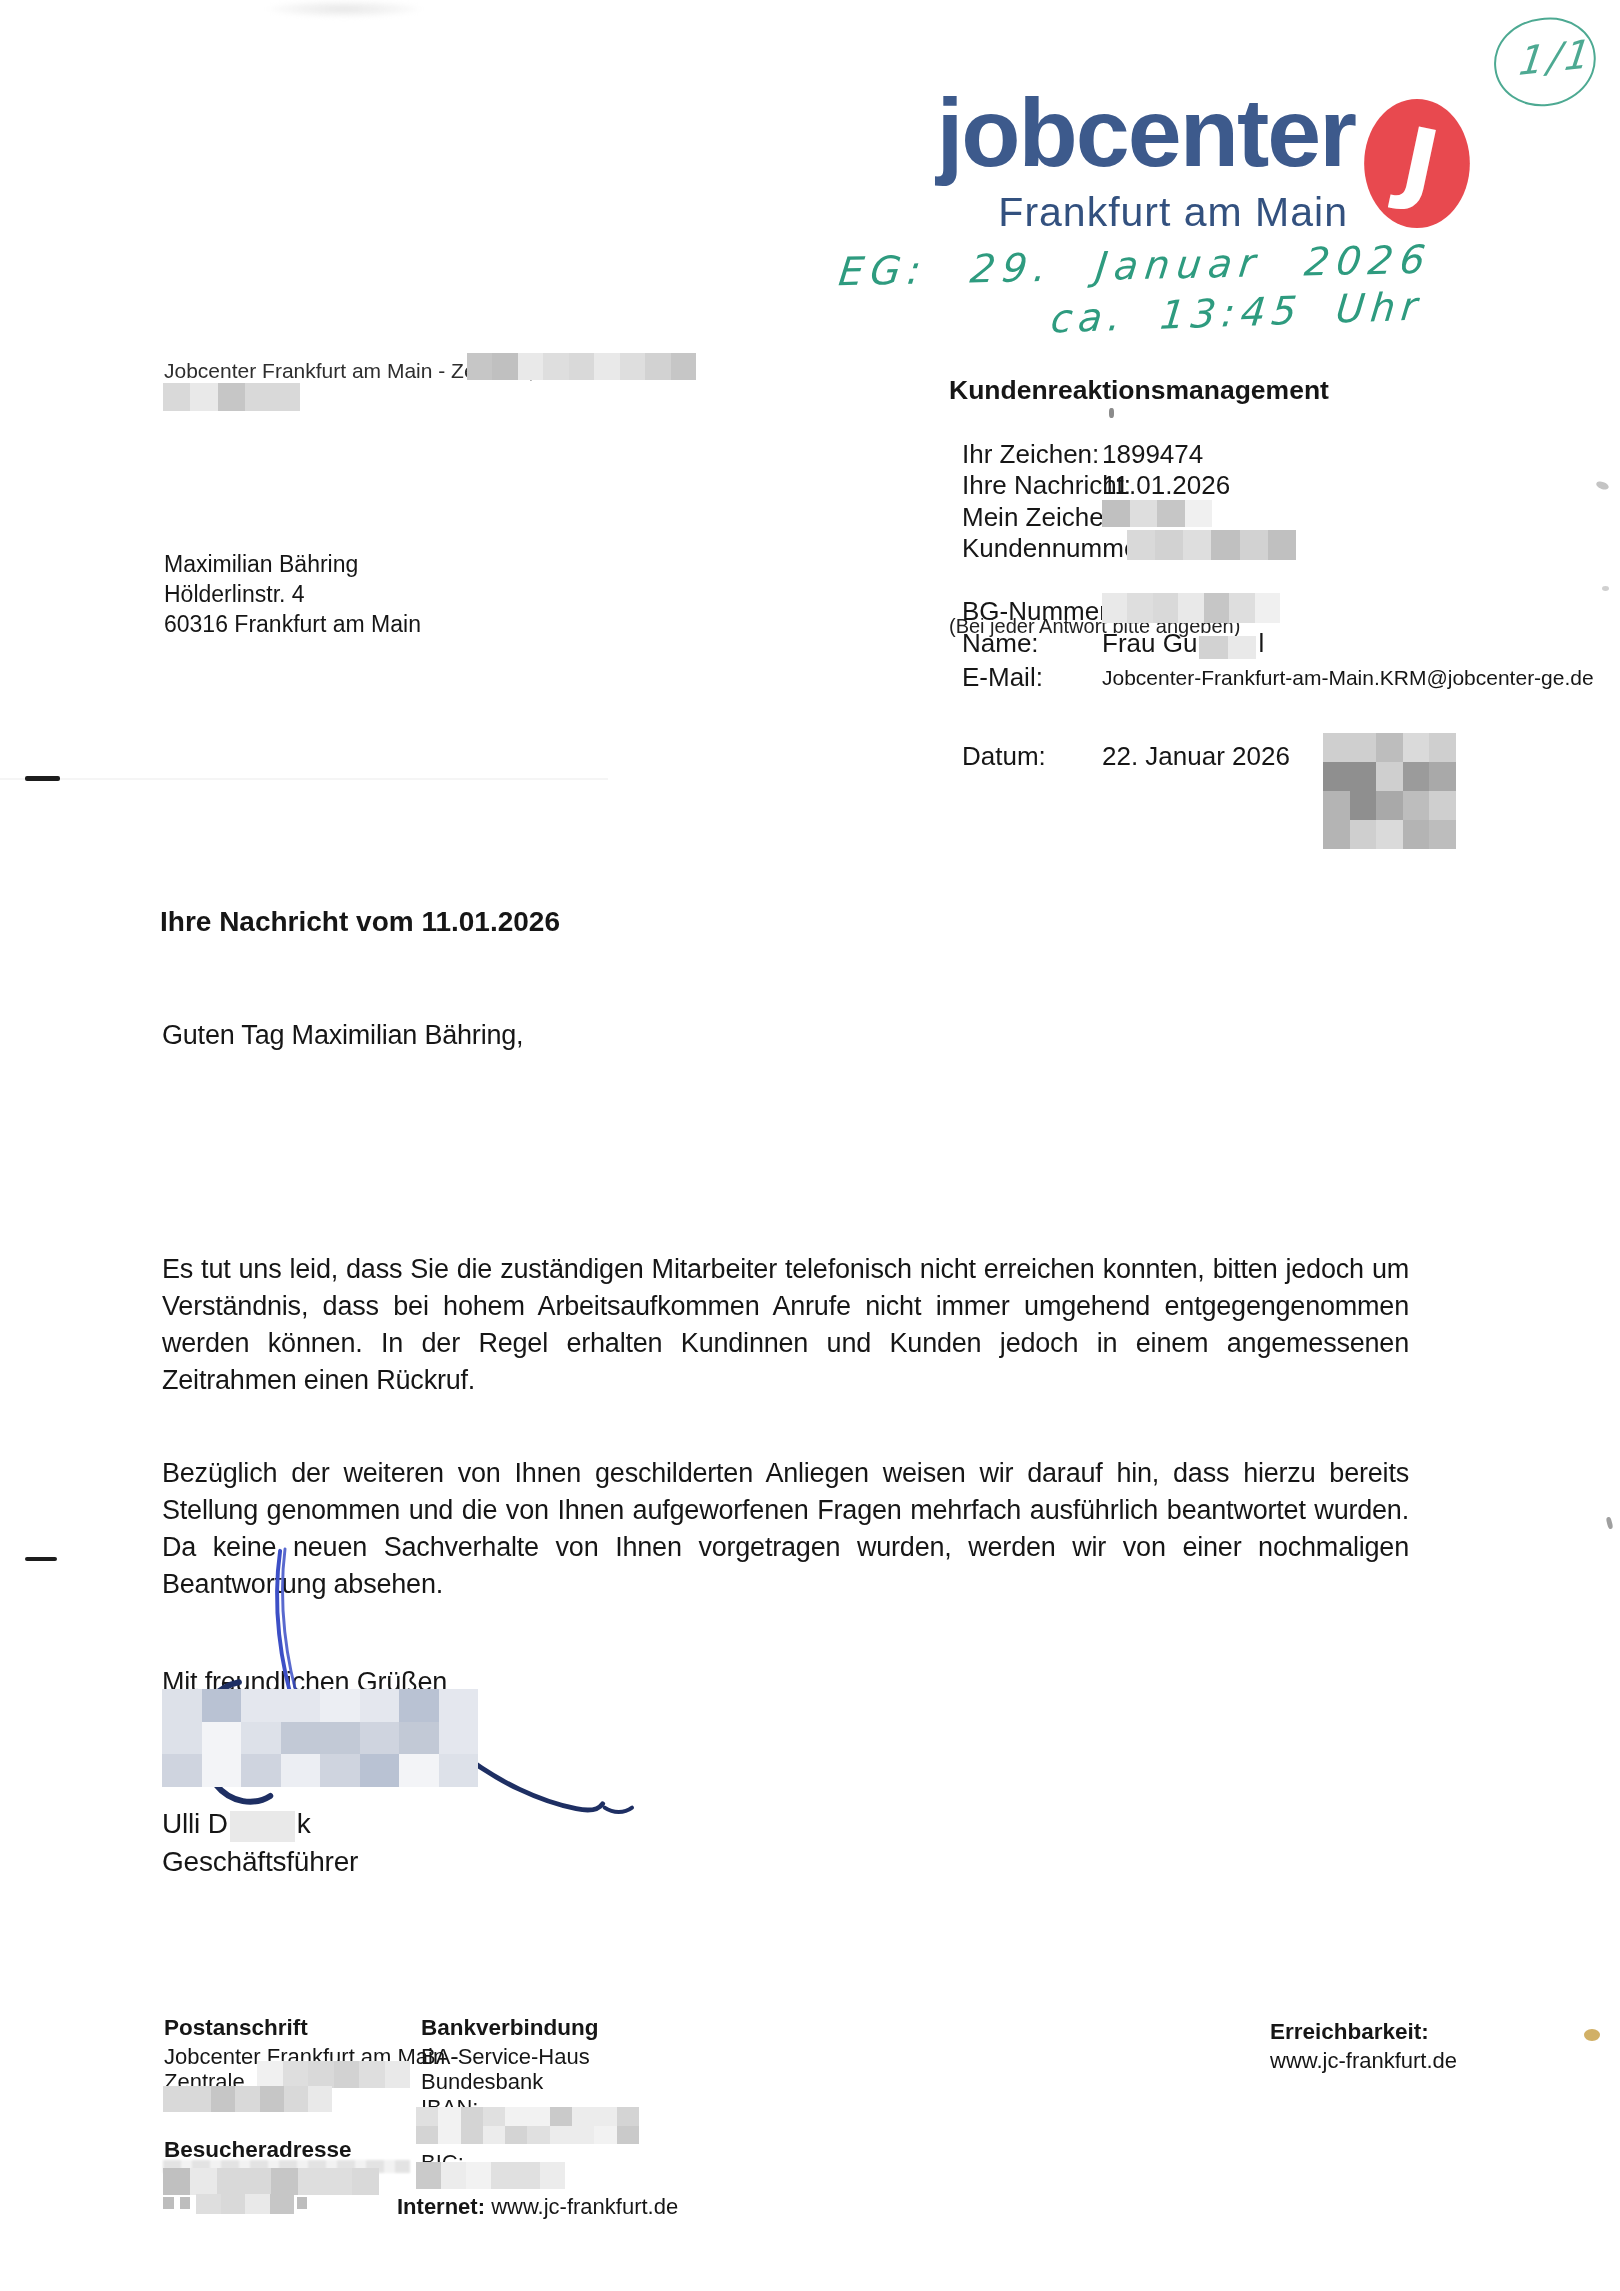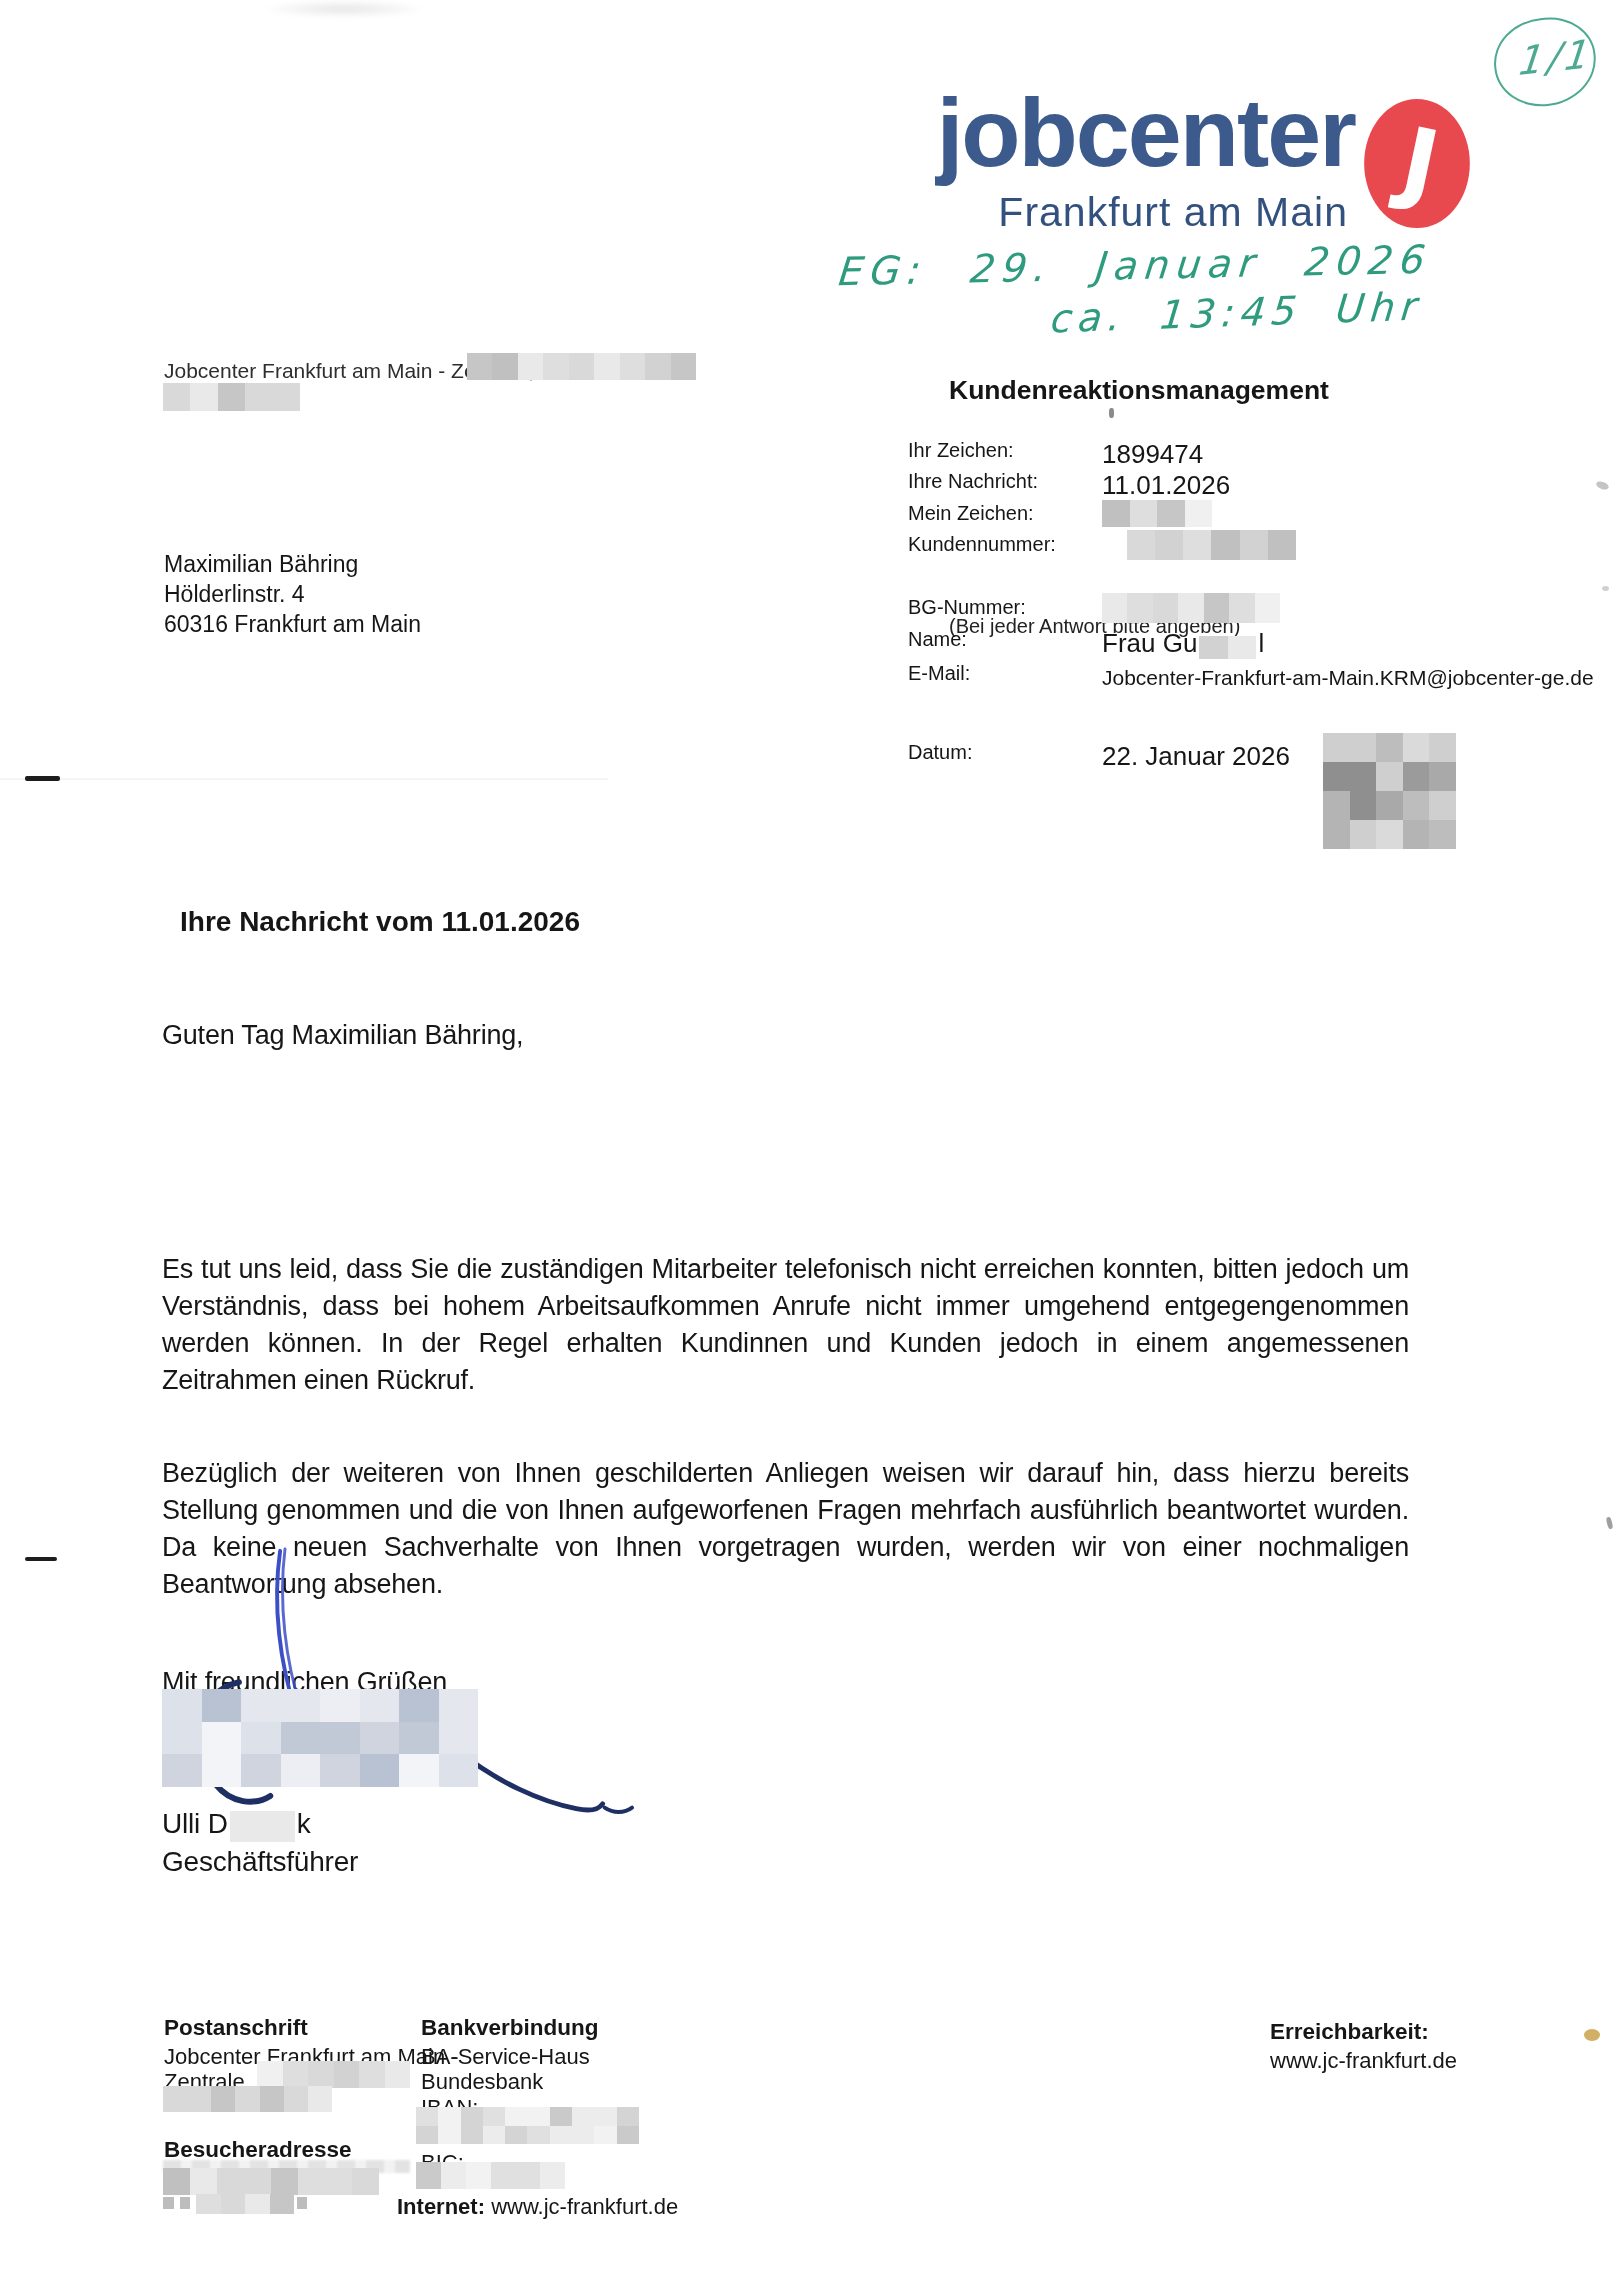--- a/index.html
+++ b/index.html
@@ -18,28 +18,28 @@
              border-radius:50% 46% 52% 48%;transform:rotate(-6deg);opacity:.85;}
   .page-mark span{position:absolute;left:23.5px;top:15.7px;font-size:39px;transform:skewX(-14deg);letter-spacing:3.9px;}
   .hand1{left:839px;top:243px;font-size:39px;letter-spacing:6.9px;word-spacing:23.5px;
          transform:rotate(-1.2deg) skewX(-8deg);white-space:nowrap;}
   .hand2{left:1051px;top:290px;font-size:39px;letter-spacing:5.9px;word-spacing:15.7px;
          transform:rotate(-2deg) skewX(-8deg);white-space:nowrap;}
   
   .sender{left:164px;top:359px;font-size:21px;color:#2e2e2e;white-space:nowrap;}
   .recipient{left:164px;top:549px;font-size:23px;line-height:30px;}
   
-  .lbl{left:908px;font-size:20px;white-space:nowrap;}
+  .lbl{left:962px;font-size:26px;white-space:nowrap;}
   .val{left:1102px;font-size:26px;white-space:nowrap;}
   .dept{left:949px;top:375px;font-size:26.5px;font-weight:700;}
   .small-note{left:949px;font-size:20px;color:#222;}
   .email-val{left:1102px;top:666px;font-size:21px;white-space:nowrap;}
   .online{left:949px;top:783px;font-size:20px;line-height:25.5px;width:353px;}
   
-  .subject{left:180px;top:906px;font-size:28px;font-weight:700;}
+  .subject{left:160px;top:906px;font-size:28px;font-weight:700;}
   .body-txt{font-size:27px;line-height:37px;letter-spacing:-0.2px;}
   .para{left:162px;width:1247px;text-align:justify;}
   
   .pix{overflow:hidden;}
   .pix div{width:100%;height:100%;}
   .inline-flex{display:flex;align-items:flex-end;gap:2px;}
   
   .ft{font-size:22px;line-height:25.5px;}
   .ft-h{font-weight:700;}
   

